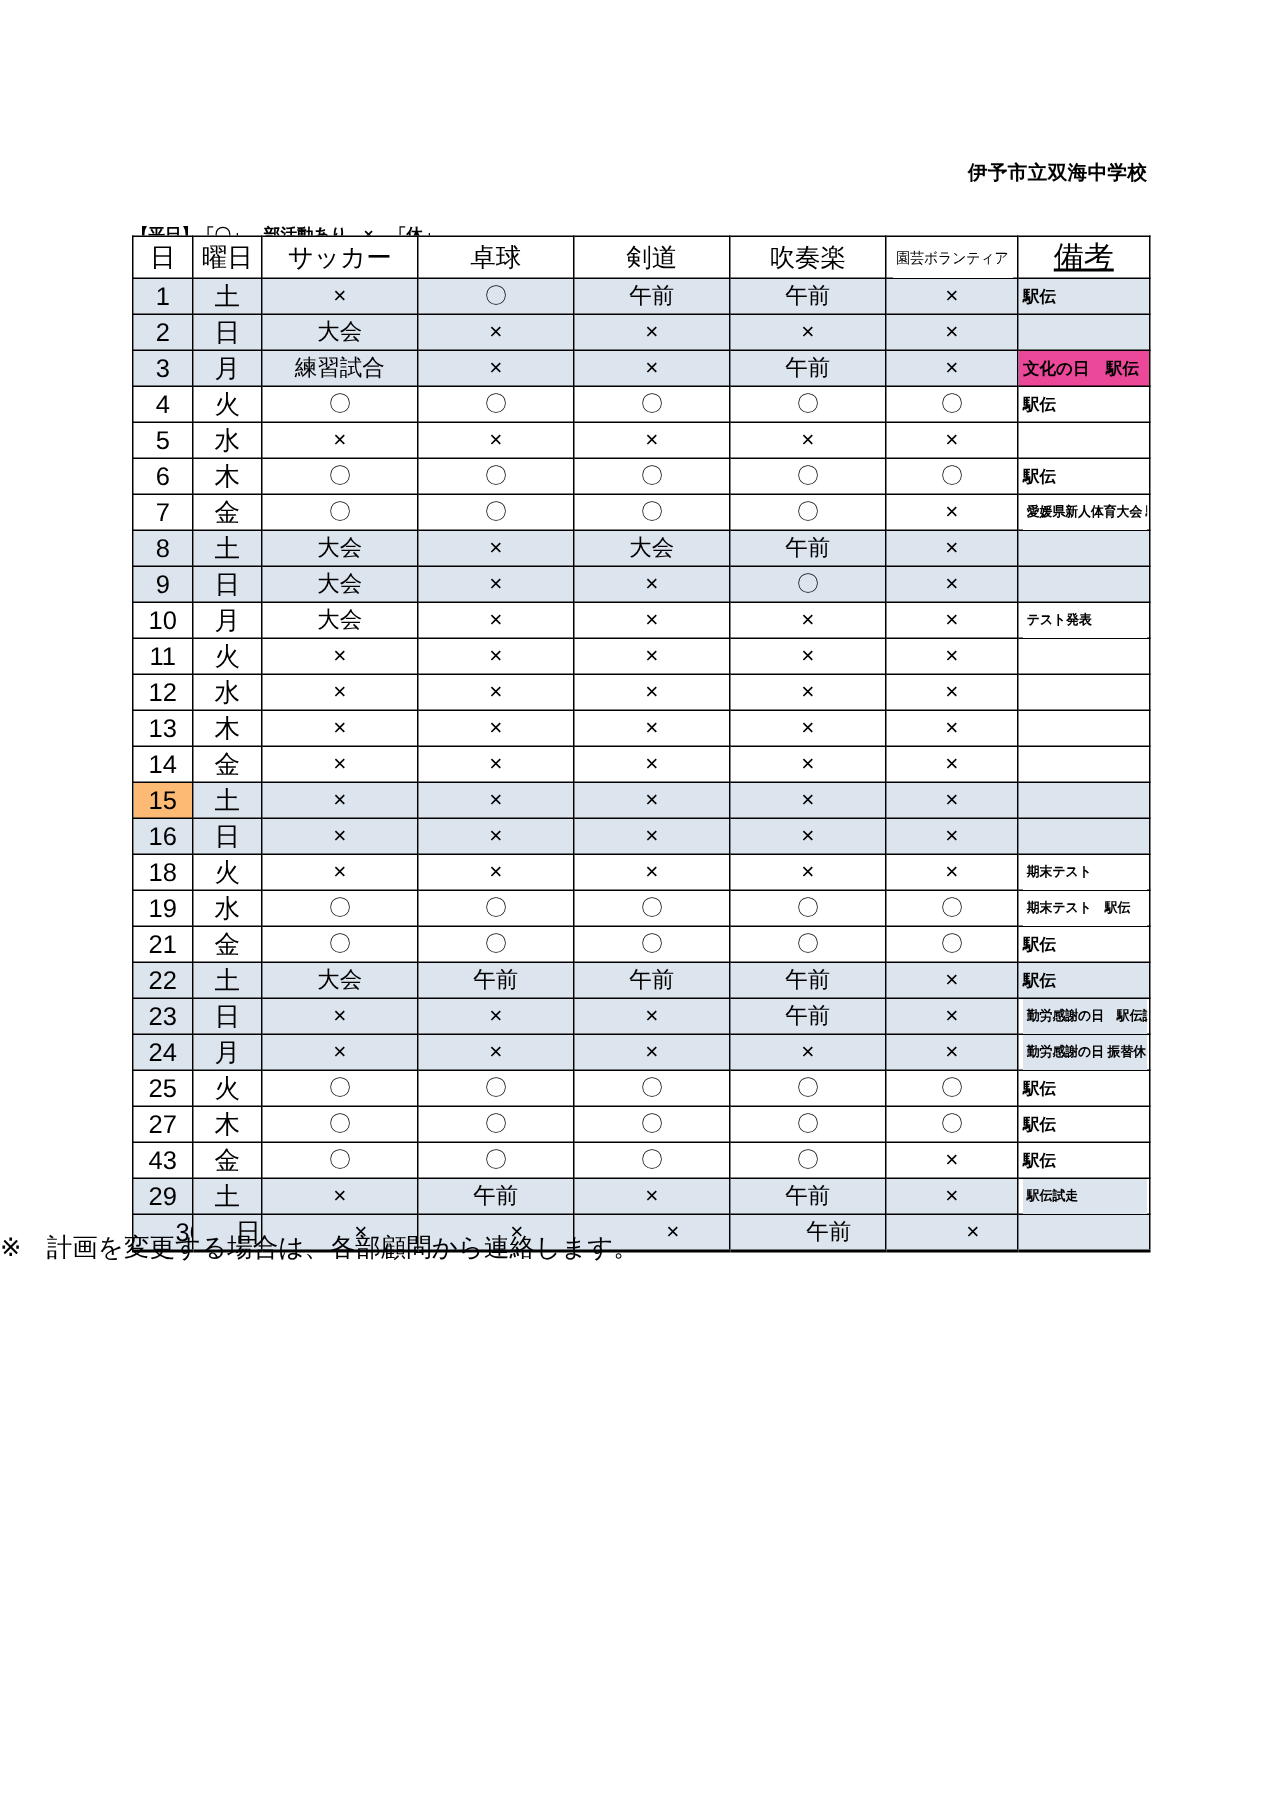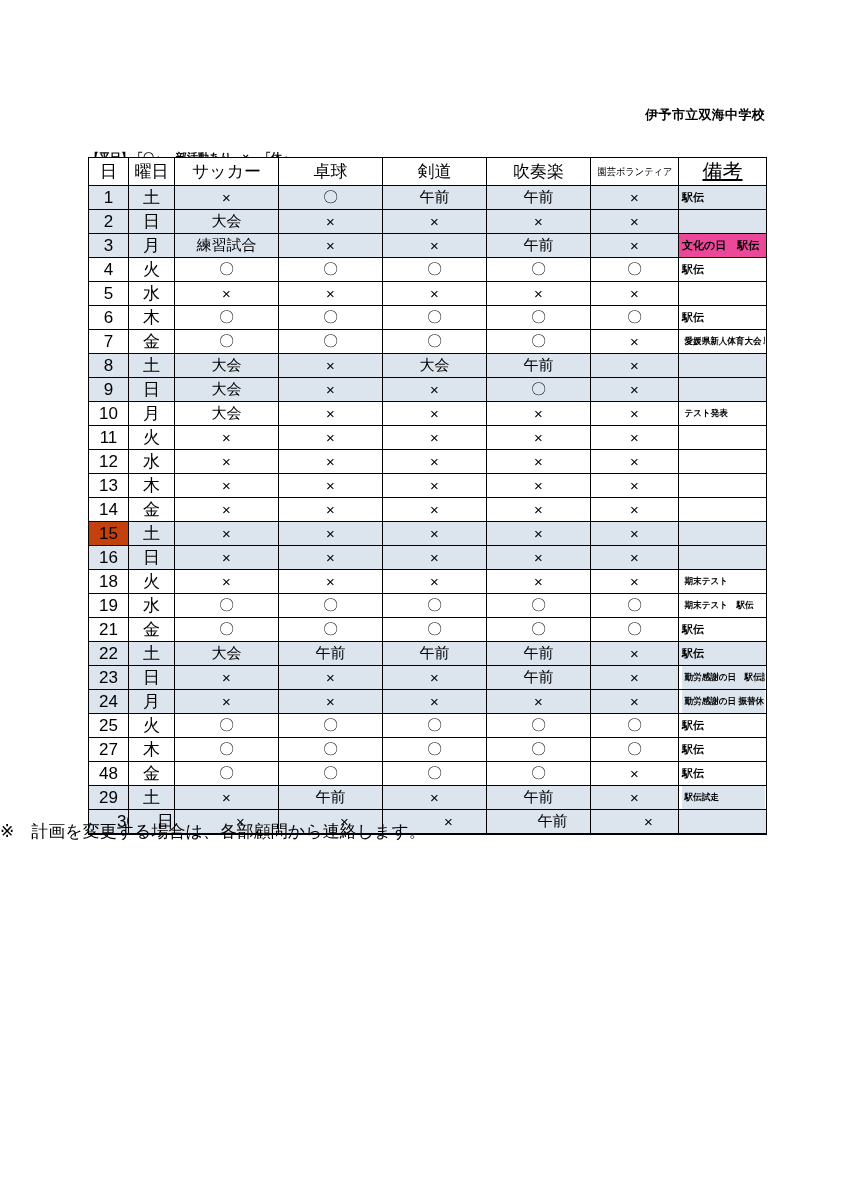--- a/index.html
+++ b/index.html
@@ -332,21 +332,21 @@
             <td class="day">14</td>
             <td class="dow">金</td>
             <td class="act sym">×</td>
             <td class="act sym">×</td>
             <td class="act sym">×</td>
             <td class="act sym">×</td>
             <td class="garden">×</td>
             <td class="note"></td>
           </tr>
           <tr class="weekend">
-            <td class="day" style="background: #c2410c;">15</td>
+            <td class="day" style="background: #fdba74;">15</td>
             <td class="dow" style="background: rgb(220, 228, 238);">土</td>
             <td class="act sym" style="background: rgb(220, 228, 238);">×</td>
             <td class="act sym" style="background: rgb(220, 228, 238);">×</td>
             <td class="act sym" style="background: rgb(220, 228, 238);">×</td>
             <td class="act sym" style="background: rgb(220, 228, 238);">×</td>
             <td class="garden" style="background: rgb(220, 228, 238);">×</td>
             <td class="note" style="background: rgb(220, 228, 238);"></td>
           </tr>
           <tr class="weekend">
             <td class="day" style="background: rgb(220, 228, 238);">16</td>
@@ -432,21 +432,21 @@
             <td class="day">27</td>
             <td class="dow">木</td>
             <td class="act sym">〇</td>
             <td class="act sym">〇</td>
             <td class="act sym">〇</td>
             <td class="act sym">〇</td>
             <td class="garden">〇</td>
             <td class="note">駅伝</td>
           </tr>
           <tr class="weekday">
-            <td class="day">48</td>
+            <td class="day">43</td>
             <td class="dow">金</td>
             <td class="act sym">〇</td>
             <td class="act sym">〇</td>
             <td class="act sym">〇</td>
             <td class="act sym">〇</td>
             <td class="garden">×</td>
             <td class="note">駅伝</td>
           </tr>
           <tr class="weekend">
             <td class="day" style="background: rgb(220, 228, 238);">29</td>

